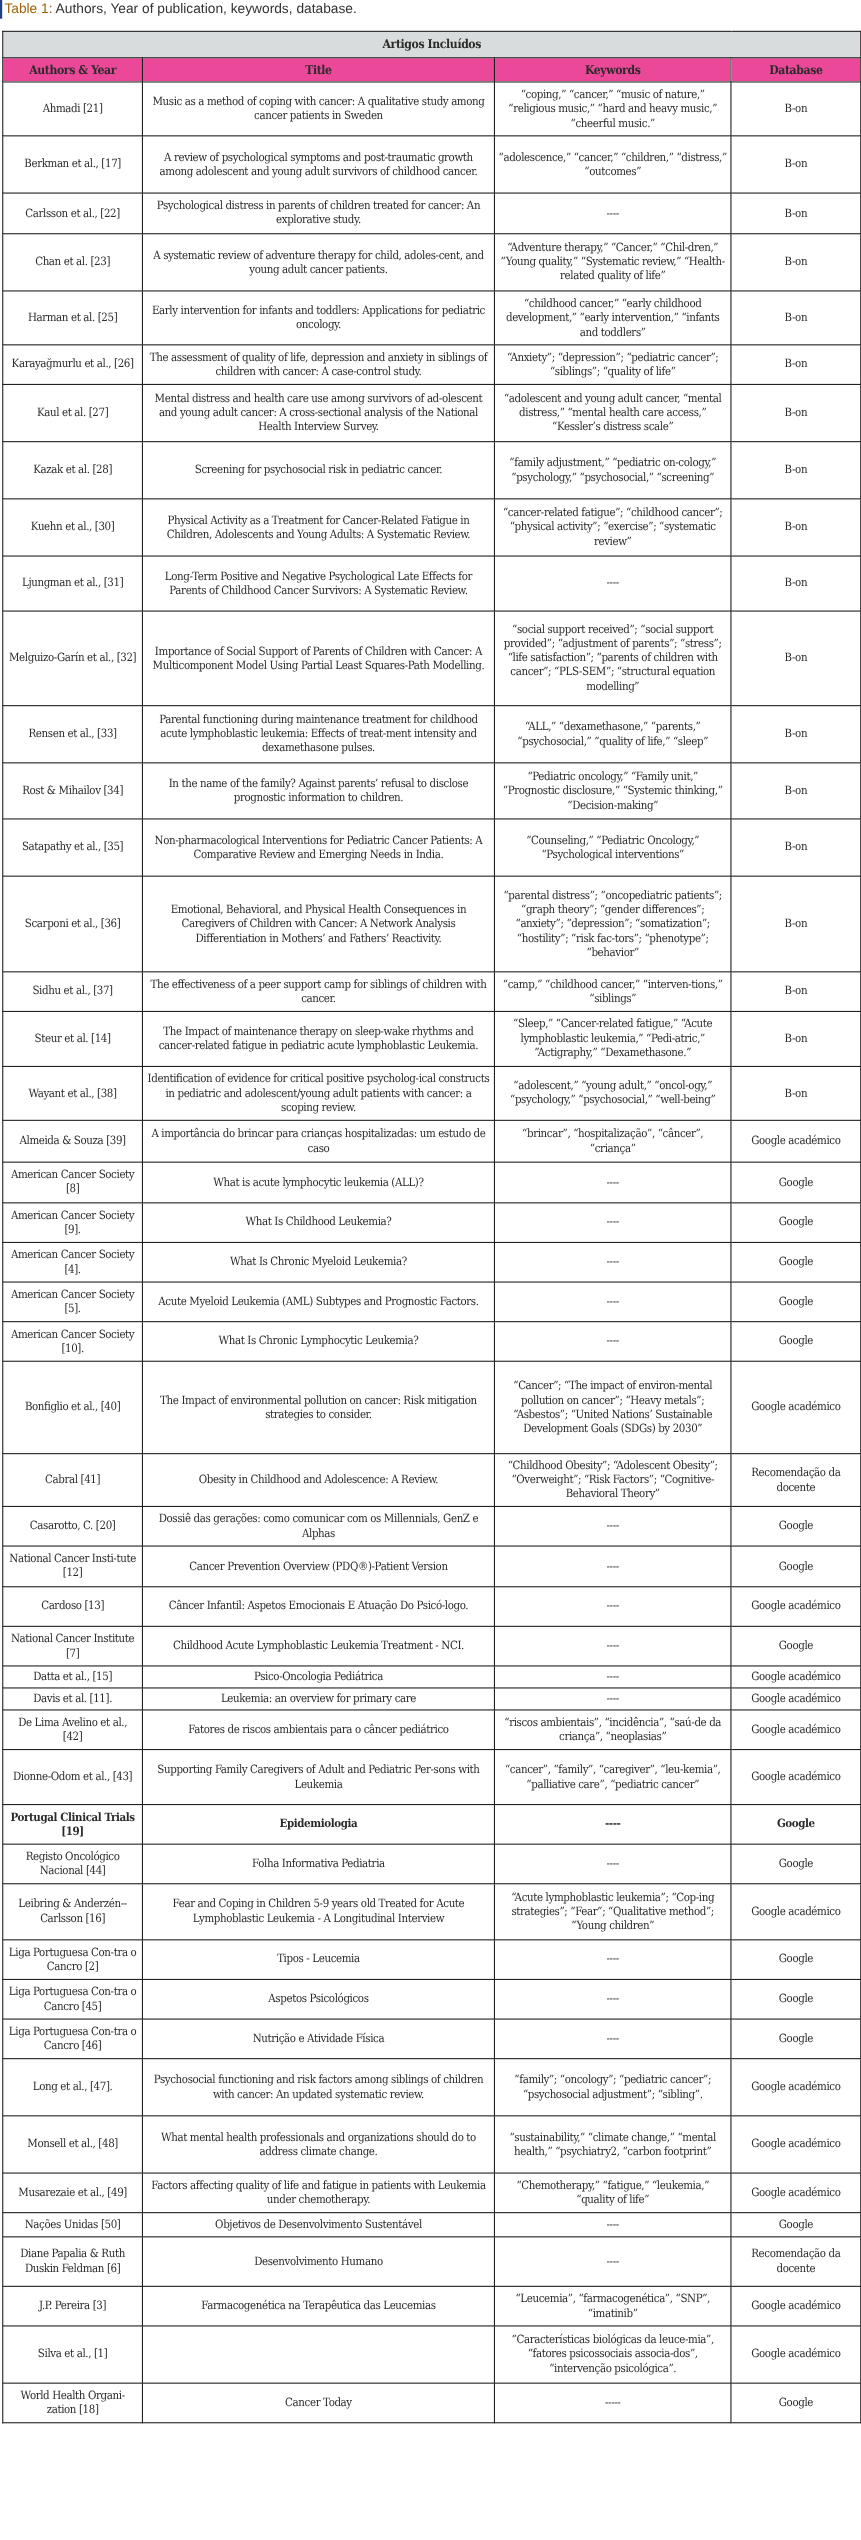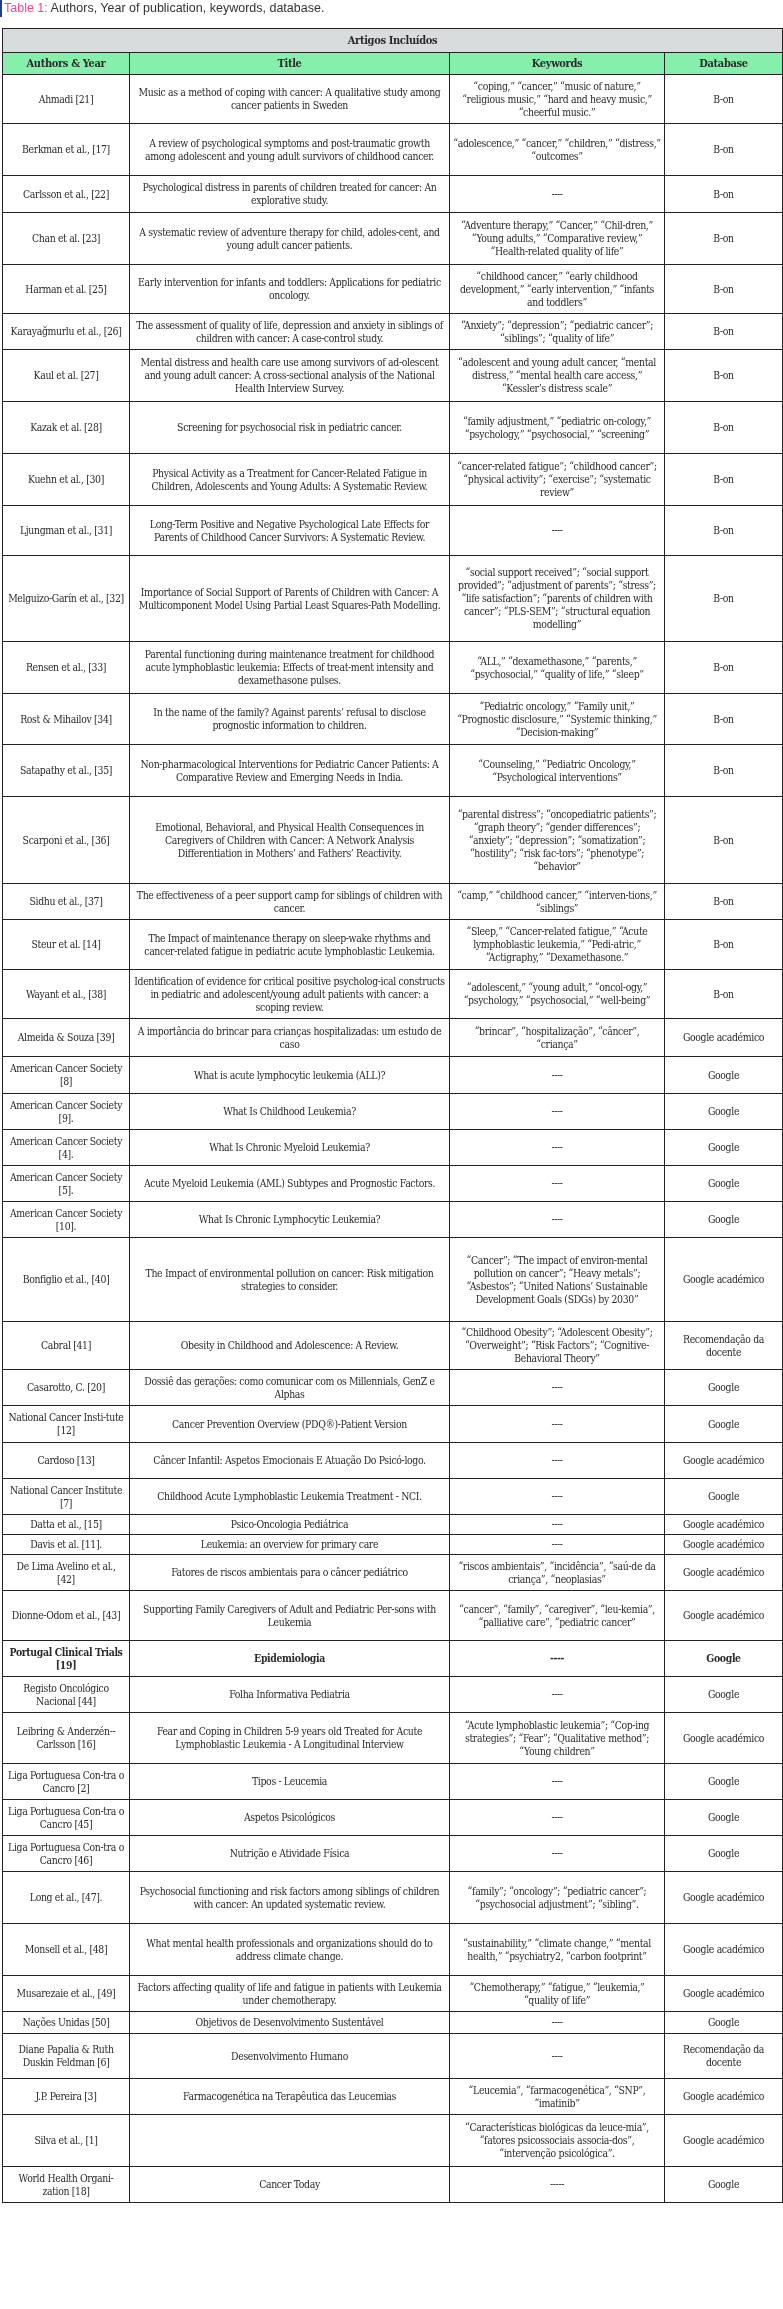--- a/index.html
+++ b/index.html
@@ -1,31 +1,31 @@
 <!DOCTYPE html>
 <html><head>
 <meta charset="utf-8">
 <style>
   html, body { margin: 0; padding: 0; background: #ffffff; }
   body { width: 783px; height: 2309px; position: relative; overflow: hidden;
          font-family: "DejaVu Serif", "Liberation Serif", serif; color: #2b2b2b; }
   .caption { position: absolute; left: 0; top: 0; height: 17px; width: 783px;
              font-family: "Liberation Sans", sans-serif; font-size: 12.5px; line-height: 17px;
              border-left: 2px solid #1f3f8a; padding-left: 2px; box-sizing: border-box; color: #333; }
-  .caption .lbl { color: #ec4899; margin-top: 16px; }
+  .caption .lbl { color: #a16207; margin-top: 16px; }
   table { position: absolute; left: 2px; top: 28px; width: 780px;
           border-collapse: collapse; table-layout: fixed; }
   col.c1 { width: 127px; } col.c2 { width: 320px; } col.c3 { width: 215px; } col.c4 { width: 118px; }
   td, th { border: 1.5px solid #222; text-align: center; vertical-align: middle;
            padding: 0 4px; font-size: 10.4px; line-height: 13px; overflow: hidden;
            font-family: "DejaVu Serif", "Liberation Serif", serif; letter-spacing: -0.35px;
            font-stretch: condensed; }
   th { font-weight: bold; font-size: 11px; }
   tr.section td { background: #d9dcdc; font-weight: bold; font-size: 11px; }
-  tr.hdr th { background: #86efac; }
+  tr.hdr th { background: #ec4899; }
   td.kw { padding: 0 3px; }
 </style>
 </head>
 <body>
 
 <div class="caption"><span class="lbl">Table 1:</span><span> Authors, Year of publication, keywords, database.</span></div>
 
 <table>
   <colgroup>
       <col class="c1">
@@ -57,21 +57,21 @@
       </tr>
       <tr style="height: 37px;">
         <td>Carlsson et al., [22]</td>
         <td>Psychological distress in parents of children treated for cancer: An explorative study.</td>
         <td class="kw">----</td>
         <td>B-on</td>
       </tr>
       <tr style="height: 52px;">
         <td>Chan et al. [23]</td>
         <td>A systematic review of adventure therapy for child, adoles-cent, and young adult cancer patients.</td>
-        <td class="kw">“Adventure therapy,” “Cancer,” “Chil-dren,” “Young adults,” “Comparative review,” “Health-related quality of life”</td>
+        <td class="kw">“Adventure therapy,” “Cancer,” “Chil-dren,” “Young quality,” “Systematic review,” “Health-related quality of life”</td>
         <td>B-on</td>
       </tr>
       <tr style="height: 49px;">
         <td>Harman et al. [25]</td>
         <td>Early intervention for infants and toddlers: Applications for pediatric oncology.</td>
         <td class="kw">“childhood cancer,” “early childhood development,” “early intervention,” “infants and toddlers”</td>
         <td>B-on</td>
       </tr>
       <tr style="height: 36px;">
         <td>Karayağmurlu et al., [26]</td>

